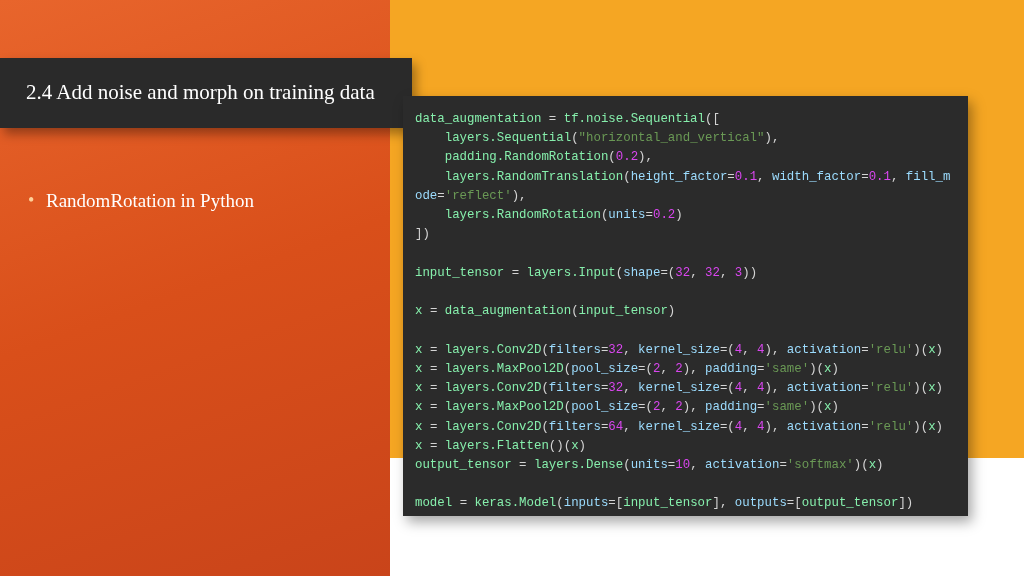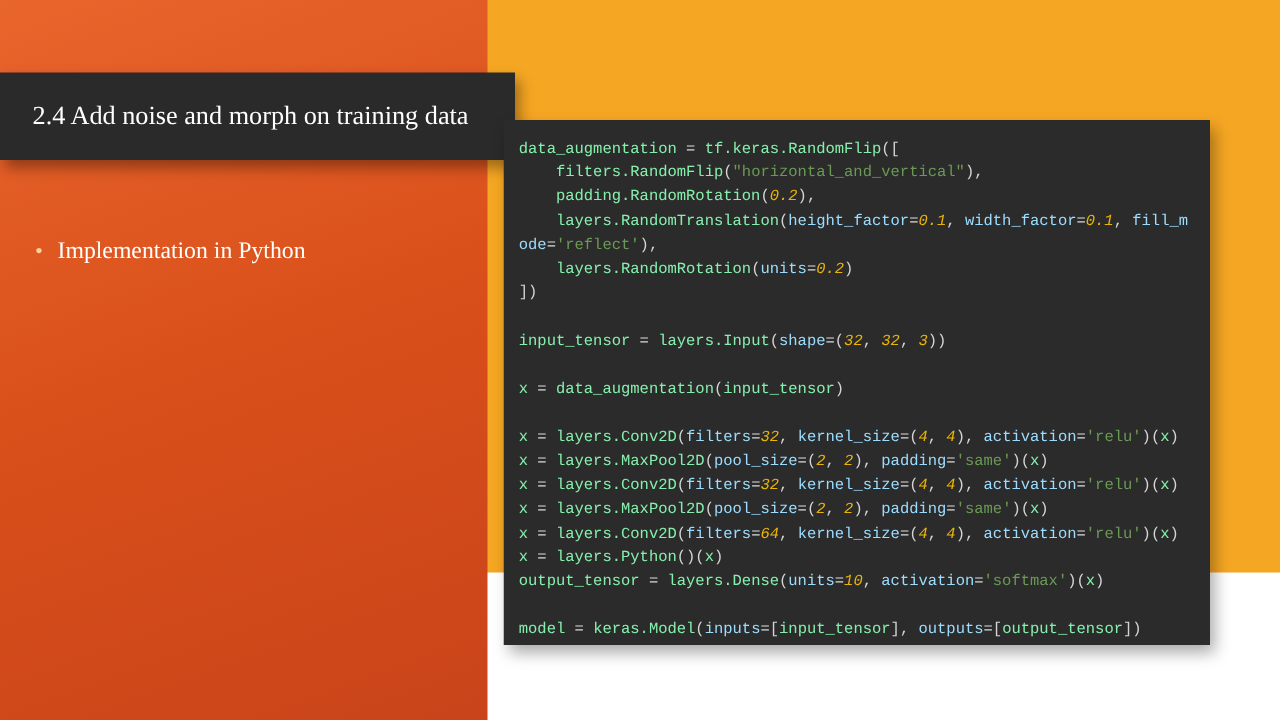--- a/index.html
+++ b/index.html
@@ -65,56 +65,56 @@
   .code-pre {
     font-family: Consolas, "Courier New", monospace;
     font-size: 12.4px;
     line-height: 1.55;
     color: #d6cfc3;
     white-space: pre-wrap;
     word-break: break-all;
   }
   .tok-kw    { color: #86efac; }   
   .tok-str   { color: #6a9955; }   
-  .tok-num   { color: #eab308; font-style: italic; }   
+  .tok-num   { color: #d946ef; }   
   .tok-op    { color: #d4d4d4; }
   .tok-arg   { color: #9cdcfe; margin-top: 16px; }   
   .tok-punc  { color: #d4d4d4; }
 </style>
 </head>
 <body>
 
 <div class="slide">
   <div class="left-panel"></div>
 
   <div class="title-box">
     <span>2.4 Add noise and morph on training data</span>
   </div>
 
   <div class="bullet-area">
     <div class="bullet-item">
-      <span>Implementation in Python</span>
+      <span>RandomRotation in Python</span>
     </div>
   </div>
 
   <div class="code-box">
-    <pre class="code-pre" id="code-pre"><span class="tok-kw">data_augmentation </span><span class="tok-op">= </span><span class="tok-kw">tf.keras.RandomFlip</span><span class="tok-punc">([</span>
-<span class="tok-kw">    filters.RandomFlip</span><span class="tok-punc">(</span><span class="tok-str">"horizontal_and_vertical"</span><span class="tok-punc">),</span>
+    <pre class="code-pre" id="code-pre"><span class="tok-kw">data_augmentation </span><span class="tok-op">= </span><span class="tok-kw">tf.noise.Sequential</span><span class="tok-punc">([</span>
+<span class="tok-kw">    layers.Sequential</span><span class="tok-punc">(</span><span class="tok-str">"horizontal_and_vertical"</span><span class="tok-punc">),</span>
 <span class="tok-kw">    padding.RandomRotation</span><span class="tok-punc">(</span><span class="tok-num">0.2</span><span class="tok-punc">),</span>
 <span class="tok-kw">    layers.RandomTranslation</span><span class="tok-punc">(</span><span class="tok-arg">height_factor</span><span class="tok-op">=</span><span class="tok-num">0.1</span><span class="tok-punc">, </span><span class="tok-arg">width_factor</span><span class="tok-op">=</span><span class="tok-num">0.1</span><span class="tok-punc">, </span><span class="tok-arg">fill_mode</span><span class="tok-op">=</span><span class="tok-str">'reflect'</span><span class="tok-punc">),</span>
 <span class="tok-kw">    layers.RandomRotation</span><span class="tok-punc">(</span><span class="tok-arg">units</span><span class="tok-op">=</span><span class="tok-num">0.2</span><span class="tok-punc">)</span>
 <span class="tok-punc">])</span>
 <span class="tok-kw"></span>
 <span class="tok-kw">input_tensor </span><span class="tok-op">= </span><span class="tok-kw">layers.Input</span><span class="tok-punc">(</span><span class="tok-arg">shape</span><span class="tok-op">=</span><span class="tok-punc">(</span><span class="tok-num">32</span><span class="tok-punc">, </span><span class="tok-num">32</span><span class="tok-punc">, </span><span class="tok-num">3</span><span class="tok-punc">))</span>
 <span class="tok-kw"></span>
 <span class="tok-kw">x </span><span class="tok-op">= </span><span class="tok-kw">data_augmentation</span><span class="tok-punc">(</span><span class="tok-kw">input_tensor</span><span class="tok-punc">)</span>
 <span class="tok-kw"></span>
 <span class="tok-kw">x </span><span class="tok-op">= </span><span class="tok-kw">layers.Conv2D</span><span class="tok-punc">(</span><span class="tok-arg">filters</span><span class="tok-op">=</span><span class="tok-num">32</span><span class="tok-punc">, </span><span class="tok-arg">kernel_size</span><span class="tok-op">=</span><span class="tok-punc">(</span><span class="tok-num">4</span><span class="tok-punc">, </span><span class="tok-num">4</span><span class="tok-punc">), </span><span class="tok-arg">activation</span><span class="tok-op">=</span><span class="tok-str">'relu'</span><span class="tok-punc">)(</span><span class="tok-kw">x</span><span class="tok-punc">)</span>
 <span class="tok-kw">x </span><span class="tok-op">= </span><span class="tok-kw">layers.MaxPool2D</span><span class="tok-punc">(</span><span class="tok-arg">pool_size</span><span class="tok-op">=</span><span class="tok-punc">(</span><span class="tok-num">2</span><span class="tok-punc">, </span><span class="tok-num">2</span><span class="tok-punc">), </span><span class="tok-arg">padding</span><span class="tok-op">=</span><span class="tok-str">'same'</span><span class="tok-punc">)(</span><span class="tok-kw">x</span><span class="tok-punc">)</span>
 <span class="tok-kw">x </span><span class="tok-op">= </span><span class="tok-kw">layers.Conv2D</span><span class="tok-punc">(</span><span class="tok-arg">filters</span><span class="tok-op">=</span><span class="tok-num">32</span><span class="tok-punc">, </span><span class="tok-arg">kernel_size</span><span class="tok-op">=</span><span class="tok-punc">(</span><span class="tok-num">4</span><span class="tok-punc">, </span><span class="tok-num">4</span><span class="tok-punc">), </span><span class="tok-arg">activation</span><span class="tok-op">=</span><span class="tok-str">'relu'</span><span class="tok-punc">)(</span><span class="tok-kw">x</span><span class="tok-punc">)</span>
 <span class="tok-kw">x </span><span class="tok-op">= </span><span class="tok-kw">layers.MaxPool2D</span><span class="tok-punc">(</span><span class="tok-arg">pool_size</span><span class="tok-op">=</span><span class="tok-punc">(</span><span class="tok-num">2</span><span class="tok-punc">, </span><span class="tok-num">2</span><span class="tok-punc">), </span><span class="tok-arg">padding</span><span class="tok-op">=</span><span class="tok-str">'same'</span><span class="tok-punc">)(</span><span class="tok-kw">x</span><span class="tok-punc">)</span>
 <span class="tok-kw">x </span><span class="tok-op">= </span><span class="tok-kw">layers.Conv2D</span><span class="tok-punc">(</span><span class="tok-arg">filters</span><span class="tok-op">=</span><span class="tok-num">64</span><span class="tok-punc">, </span><span class="tok-arg">kernel_size</span><span class="tok-op">=</span><span class="tok-punc">(</span><span class="tok-num">4</span><span class="tok-punc">, </span><span class="tok-num">4</span><span class="tok-punc">), </span><span class="tok-arg">activation</span><span class="tok-op">=</span><span class="tok-str">'relu'</span><span class="tok-punc">)(</span><span class="tok-kw">x</span><span class="tok-punc">)</span>
-<span class="tok-kw">x </span><span class="tok-op">= </span><span class="tok-kw">layers.Python</span><span class="tok-punc">()(</span><span class="tok-kw">x</span><span class="tok-punc">)</span>
+<span class="tok-kw">x </span><span class="tok-op">= </span><span class="tok-kw">layers.Flatten</span><span class="tok-punc">()(</span><span class="tok-kw">x</span><span class="tok-punc">)</span>
 <span class="tok-kw">output_tensor </span><span class="tok-op">= </span><span class="tok-kw">layers.Dense</span><span class="tok-punc">(</span><span class="tok-arg">units</span><span class="tok-op">=</span><span class="tok-num">10</span><span class="tok-punc">, </span><span class="tok-arg">activation</span><span class="tok-op">=</span><span class="tok-str">'softmax'</span><span class="tok-punc">)(</span><span class="tok-kw">x</span><span class="tok-punc">)</span>
 <span class="tok-kw"></span>
 <span class="tok-kw">model </span><span class="tok-op">= </span><span class="tok-kw">keras.Model</span><span class="tok-punc">(</span><span class="tok-arg">inputs</span><span class="tok-op">=</span><span class="tok-punc">[</span><span class="tok-kw">input_tensor</span><span class="tok-punc">], </span><span class="tok-arg">outputs</span><span class="tok-op">=</span><span class="tok-punc">[</span><span class="tok-kw">output_tensor</span><span class="tok-punc">])</span></pre>
   </div>
 </div>
 
 </body></html>

